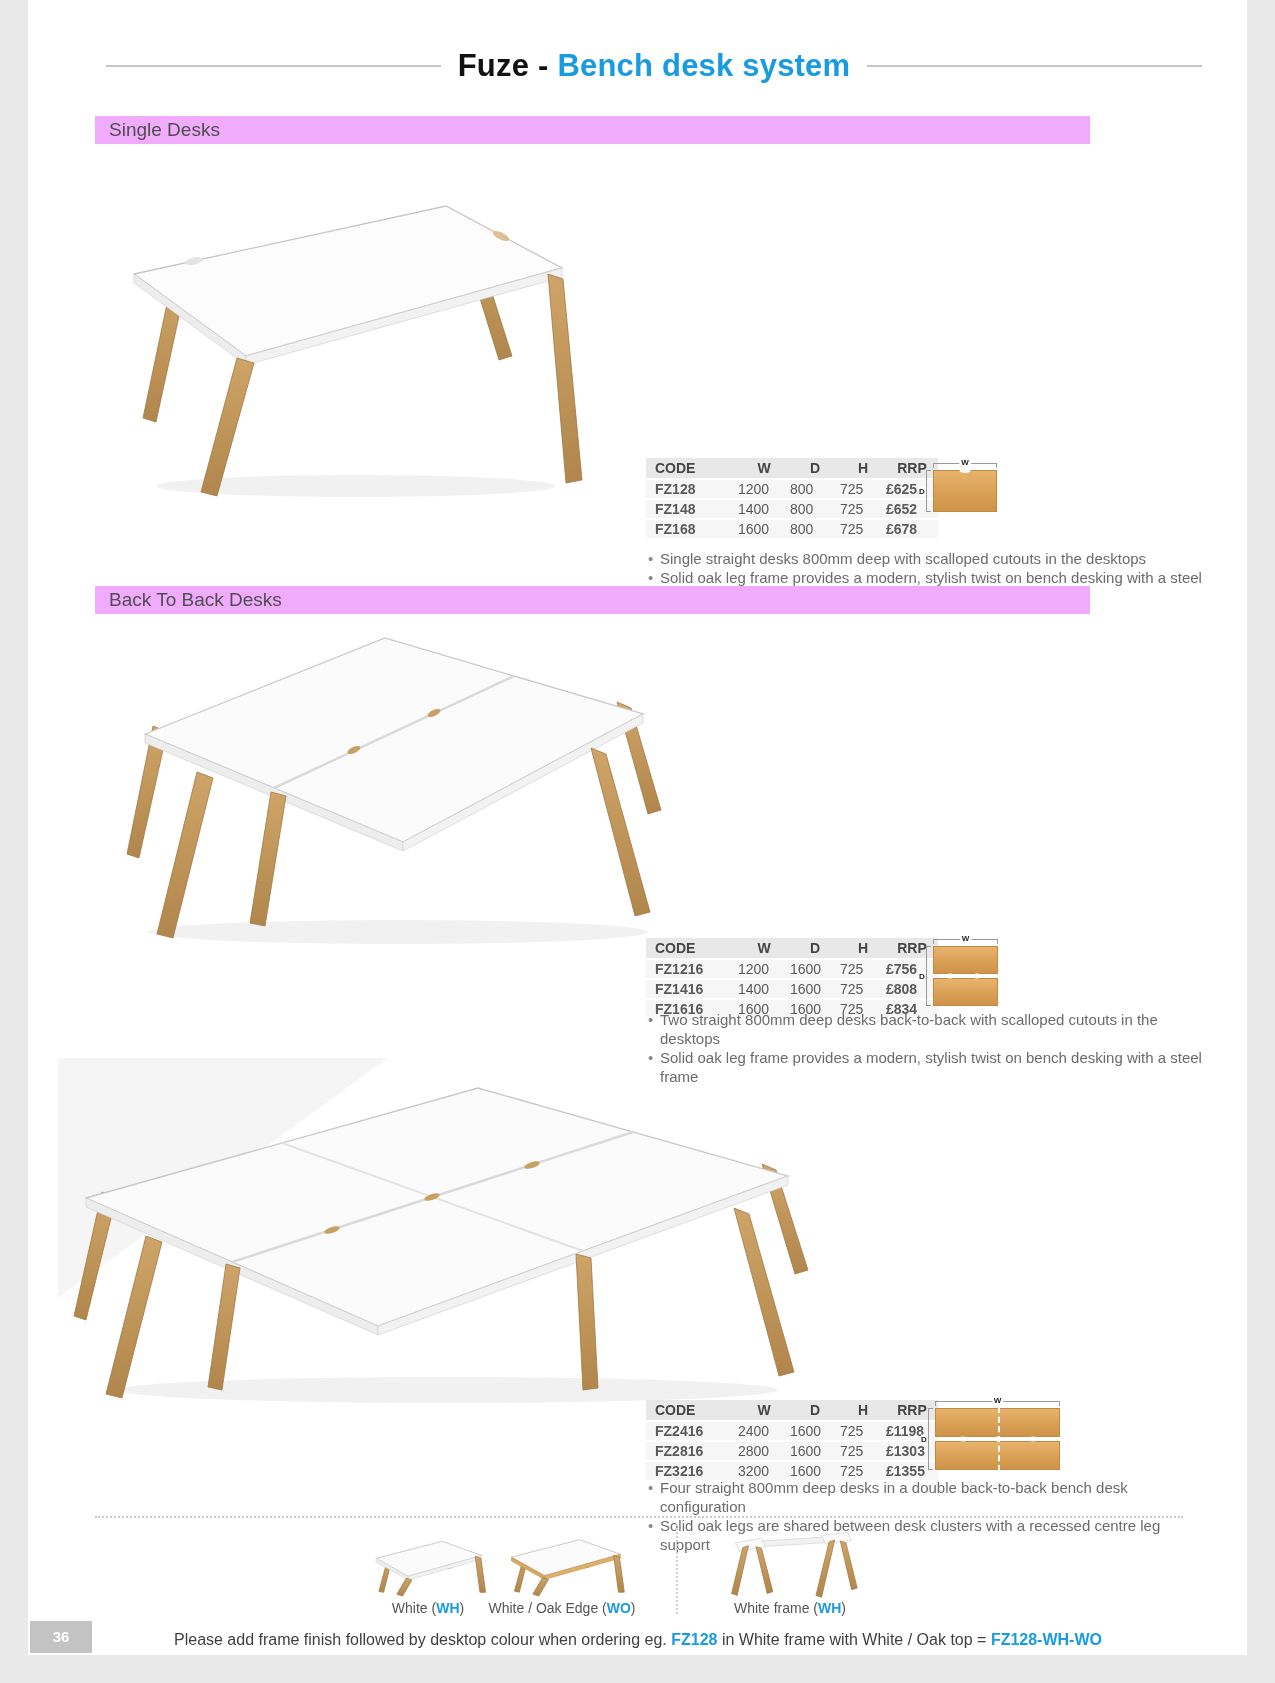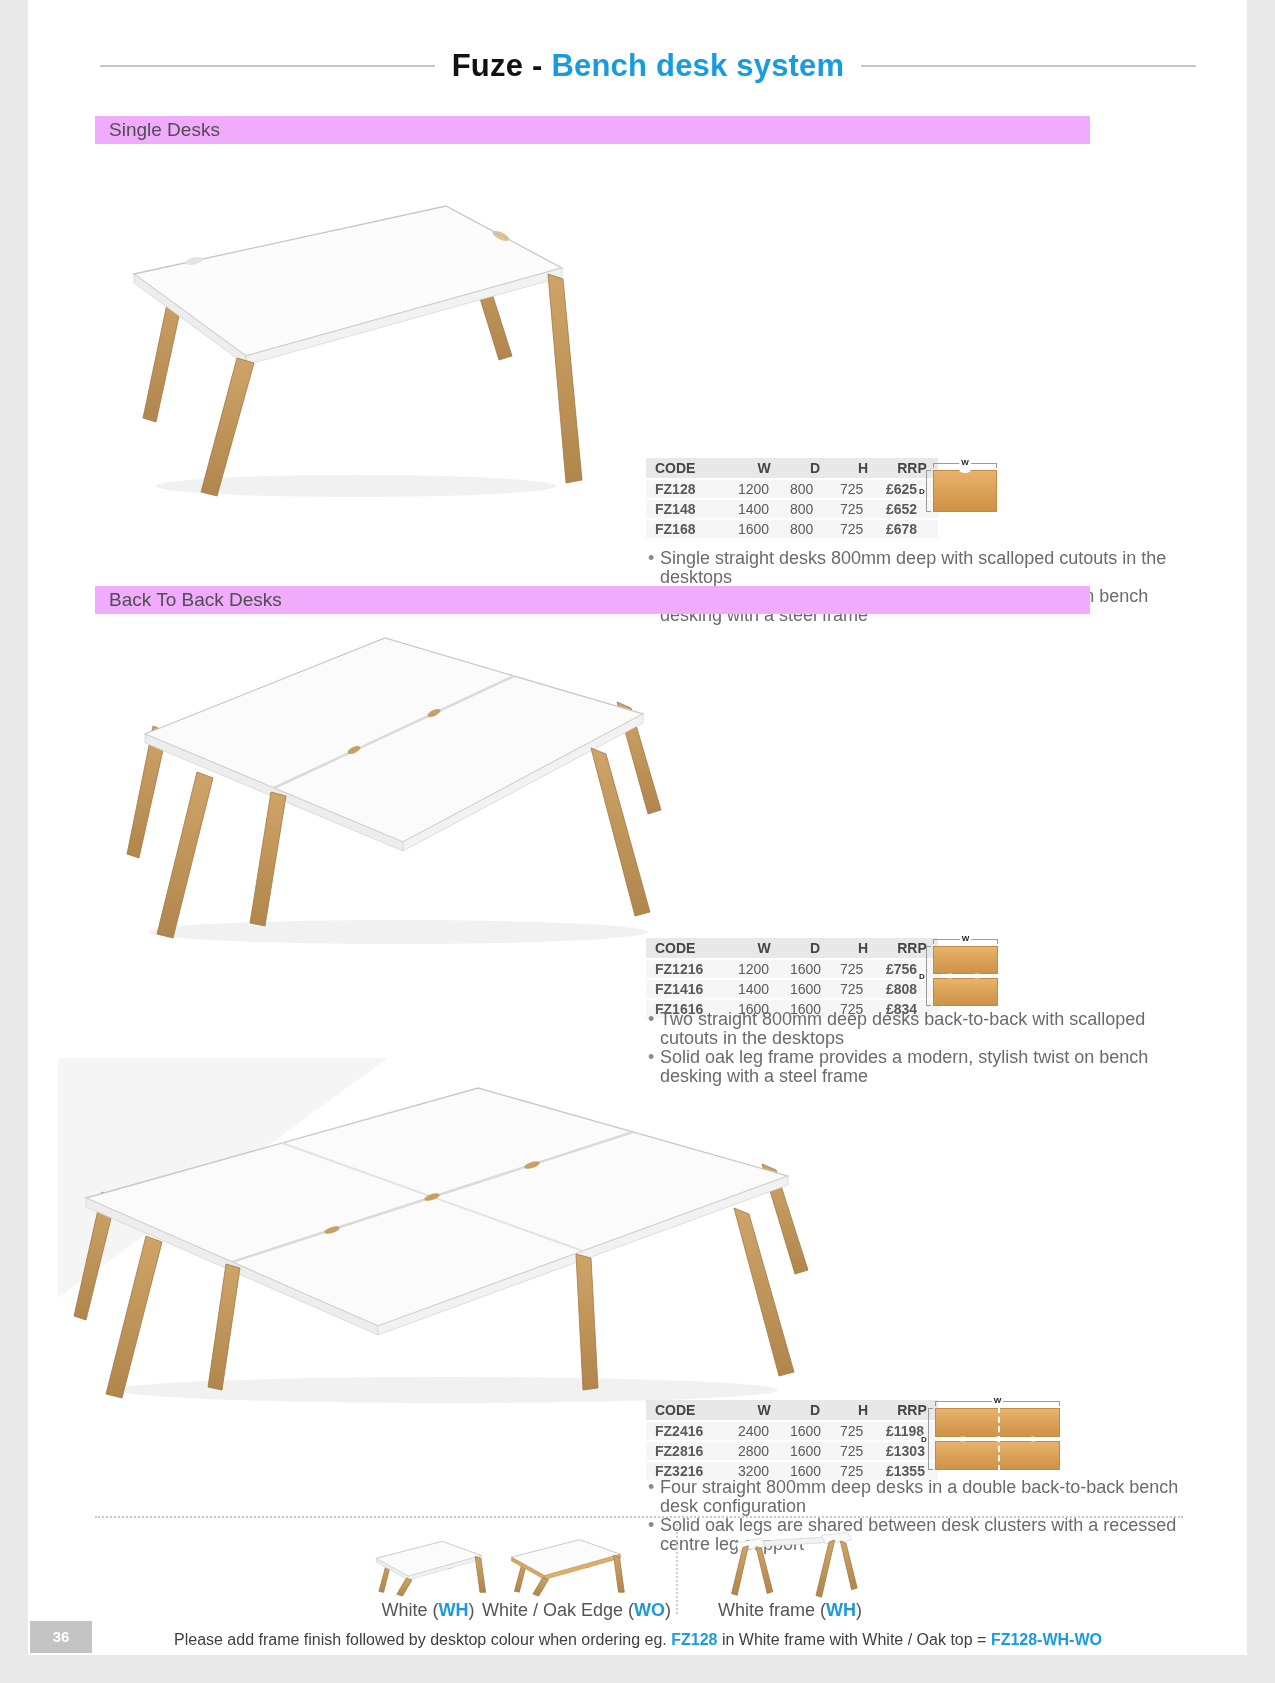--- a/index.html
+++ b/index.html
@@ -9,21 +9,21 @@
     font-family:"Liberation Sans","DejaVu Sans",sans-serif;
     position:relative;
     overflow:hidden;
   }
   .page {
     position:absolute; left:28px; top:0; width:1219px; height:1655px;
     background:#ffffff;
   }
   
   .title-row {
-    position:absolute; top:48px; left:72px; width:1096px;
+    position:absolute; top:48px; left:78px; width:1096px;
     display:flex; align-items:center; gap:17px;
   }
   .title-line { flex:1; height:2px; background:#C6C6C6; }
   .title-text { font-size:31px; font-weight:bold; white-space:nowrap; letter-spacing:0.2px; }
   .t-black { color:#111111; margin-right:9px; }
   .t-blue  { color:#189BDF; }
   
   .band {
     position:absolute; left:67px; width:995px; height:28px;
     background:#f0abfc; color:#4F4F4F;
@@ -71,26 +71,26 @@
     border-left:1px solid #9A9A9A; border-top:1px solid #9A9A9A; border-bottom:1px solid #9A9A9A;
   }
   .dim-left .dim-label {
     position:absolute; left:-8px; top:50%; transform:translateY(-50%);
     font-size:8px; font-weight:bold; color:#222; background:#fff; line-height:9px;
   }
   .notch { position:absolute; width:11px; height:5px; border-radius:50%; background:#ffffff; }
   .vdash { position:absolute; left:50%; top:-1px; bottom:-1px; width:0; border-left:2px dashed #ffffff; }
   
   .bullets { position:absolute; left:618px; width:560px; }
-  .bullet { color:#6B6B6B; font-size:18px; line-height:19px; padding-left:14px; position:relative; }
+  .bullet { color:#6B6B6B; font-size:15px; line-height:19px; padding-left:14px; position:relative; }
   .bullet::before { content:"•"; position:absolute; left:2px; color:#8A8A8A; }
   
   .dotline { position:absolute; left:67px; top:1516px; width:1088px; border-top:2px dotted #C8C8C8; }
   .vdotline { position:absolute; left:648px; top:1524px; height:90px; border-left:2px dotted #CFCFCF; }
-  .finish-label { position:absolute; font-size:18px; color:#555555; text-align:center; white-space:nowrap; }
+  .finish-label { position:absolute; font-size:14px; color:#555555; text-align:center; white-space:nowrap; }
   .finish-code { color:#189BDF; font-weight:bold; }
   .order-note { position:absolute; top:1631px; left:60px; width:1100px; text-align:center;
     font-size:16px; color:#3F3F3F; }
   .code-inline { color:#189BDF; font-weight:bold; }
   .pagenum {
     position:absolute; left:2px; top:1621px; width:62px; height:32px;
     background:#C3C3C3; color:#ffffff; font-weight:bold; font-size:15px;
     text-align:center; line-height:32px;
   }
 </style>

